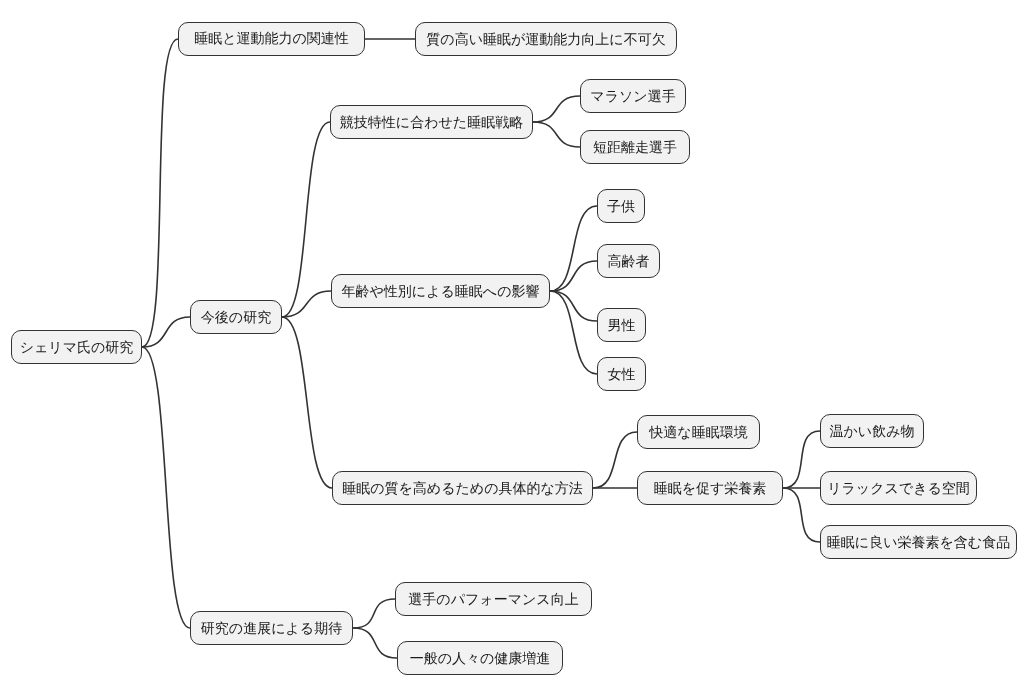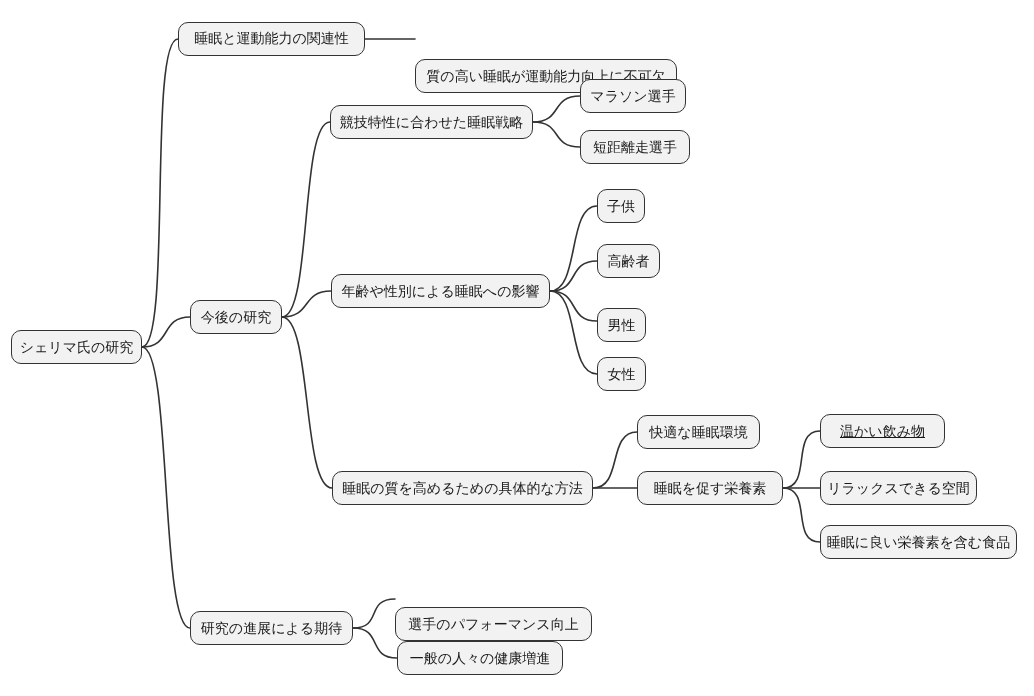--- a/index.html
+++ b/index.html
@@ -68,38 +68,38 @@
     <path d="M783,488 C813,488 790,431 820,431"></path>
     <path d="M783,488 L820,488"></path>
     <path d="M783,488 C813,488 790,542 820,542"></path>
     <path d="M353,628 C383,628 365,599 395,599"></path>
     <path d="M353,628 C383,628 367,658 397,658"></path>
   </svg>
 
   <div class="node" style="left:11px;top:330px;width:131px;text-align:center;">シェリマ氏の研究</div>
 
   <div class="node" style="left:178px;top:22px;width:187px;font-family:Liberation Serif, serif;">睡眠と運動能力の関連性</div>
-  <div class="node" style="left:415px;top:22px;width:262px;margin-top:37px;">質の高い睡眠が運動能力向上に不可欠</div>
+  <div class="node" style="left:415px;top:22px;width:262px;">質の高い睡眠が運動能力向上に不可欠</div>
 
   <div class="node" style="left:190px;top:300px;width:92px;">今後の研究</div>
 
   <div class="node" style="left:330px;top:105px;width:203px;">競技特性に合わせた睡眠戦略</div>
   <div class="node" style="left:580px;top:130px;width:110px;">短距離走選手</div>
   <div class="node" style="left:580px;top:79px;width:106px;">マラソン選手</div>
 
   <div class="node" style="left:331px;top:274px;width:219px;">年齢や性別による睡眠への影響</div>
   <div class="node" style="left:597px;top:189px;width:48px;">子供</div>
   <div class="node" style="left:597px;top:244px;width:63px;">高齢者</div>
   <div class="node" style="left:597px;top:308px;width:49px;">男性</div>
   <div class="node" style="left:597px;top:357px;width:49px;">女性</div>
 
   <div class="node" style="left:332px;top:471px;width:261px;">睡眠の質を高めるための具体的な方法</div>
   <div class="node" style="left:637px;top:415px;width:123px;">快適な睡眠環境</div>
   <div class="node" style="left:637px;top:471px;width:146px;">睡眠を促す栄養素</div>
-  <div class="node" style="left:820px;top:414px;width:125px;text-decoration:underline;">温かい飲み物</div>
+  <div class="node" style="left:820px;top:414px;width:104px;">温かい飲み物</div>
   <div class="node" style="left:820px;top:471px;width:157px;">リラックスできる空間</div>
   <div class="node" style="left:820px;top:525px;width:197px;">睡眠に良い栄養素を含む食品</div>
 
   <div class="node" style="left:190px;top:611px;width:163px;">研究の進展による期待</div>
-  <div class="node" style="left:395px;top:582px;width:197px;margin-top:25px;">選手のパフォーマンス向上</div>
+  <div class="node" style="left:395px;top:582px;width:197px;">選手のパフォーマンス向上</div>
   <div class="node" style="left:397px;top:641px;width:166px;">一般の人々の健康増進</div>
 
 </div>
 
 </body></html>

